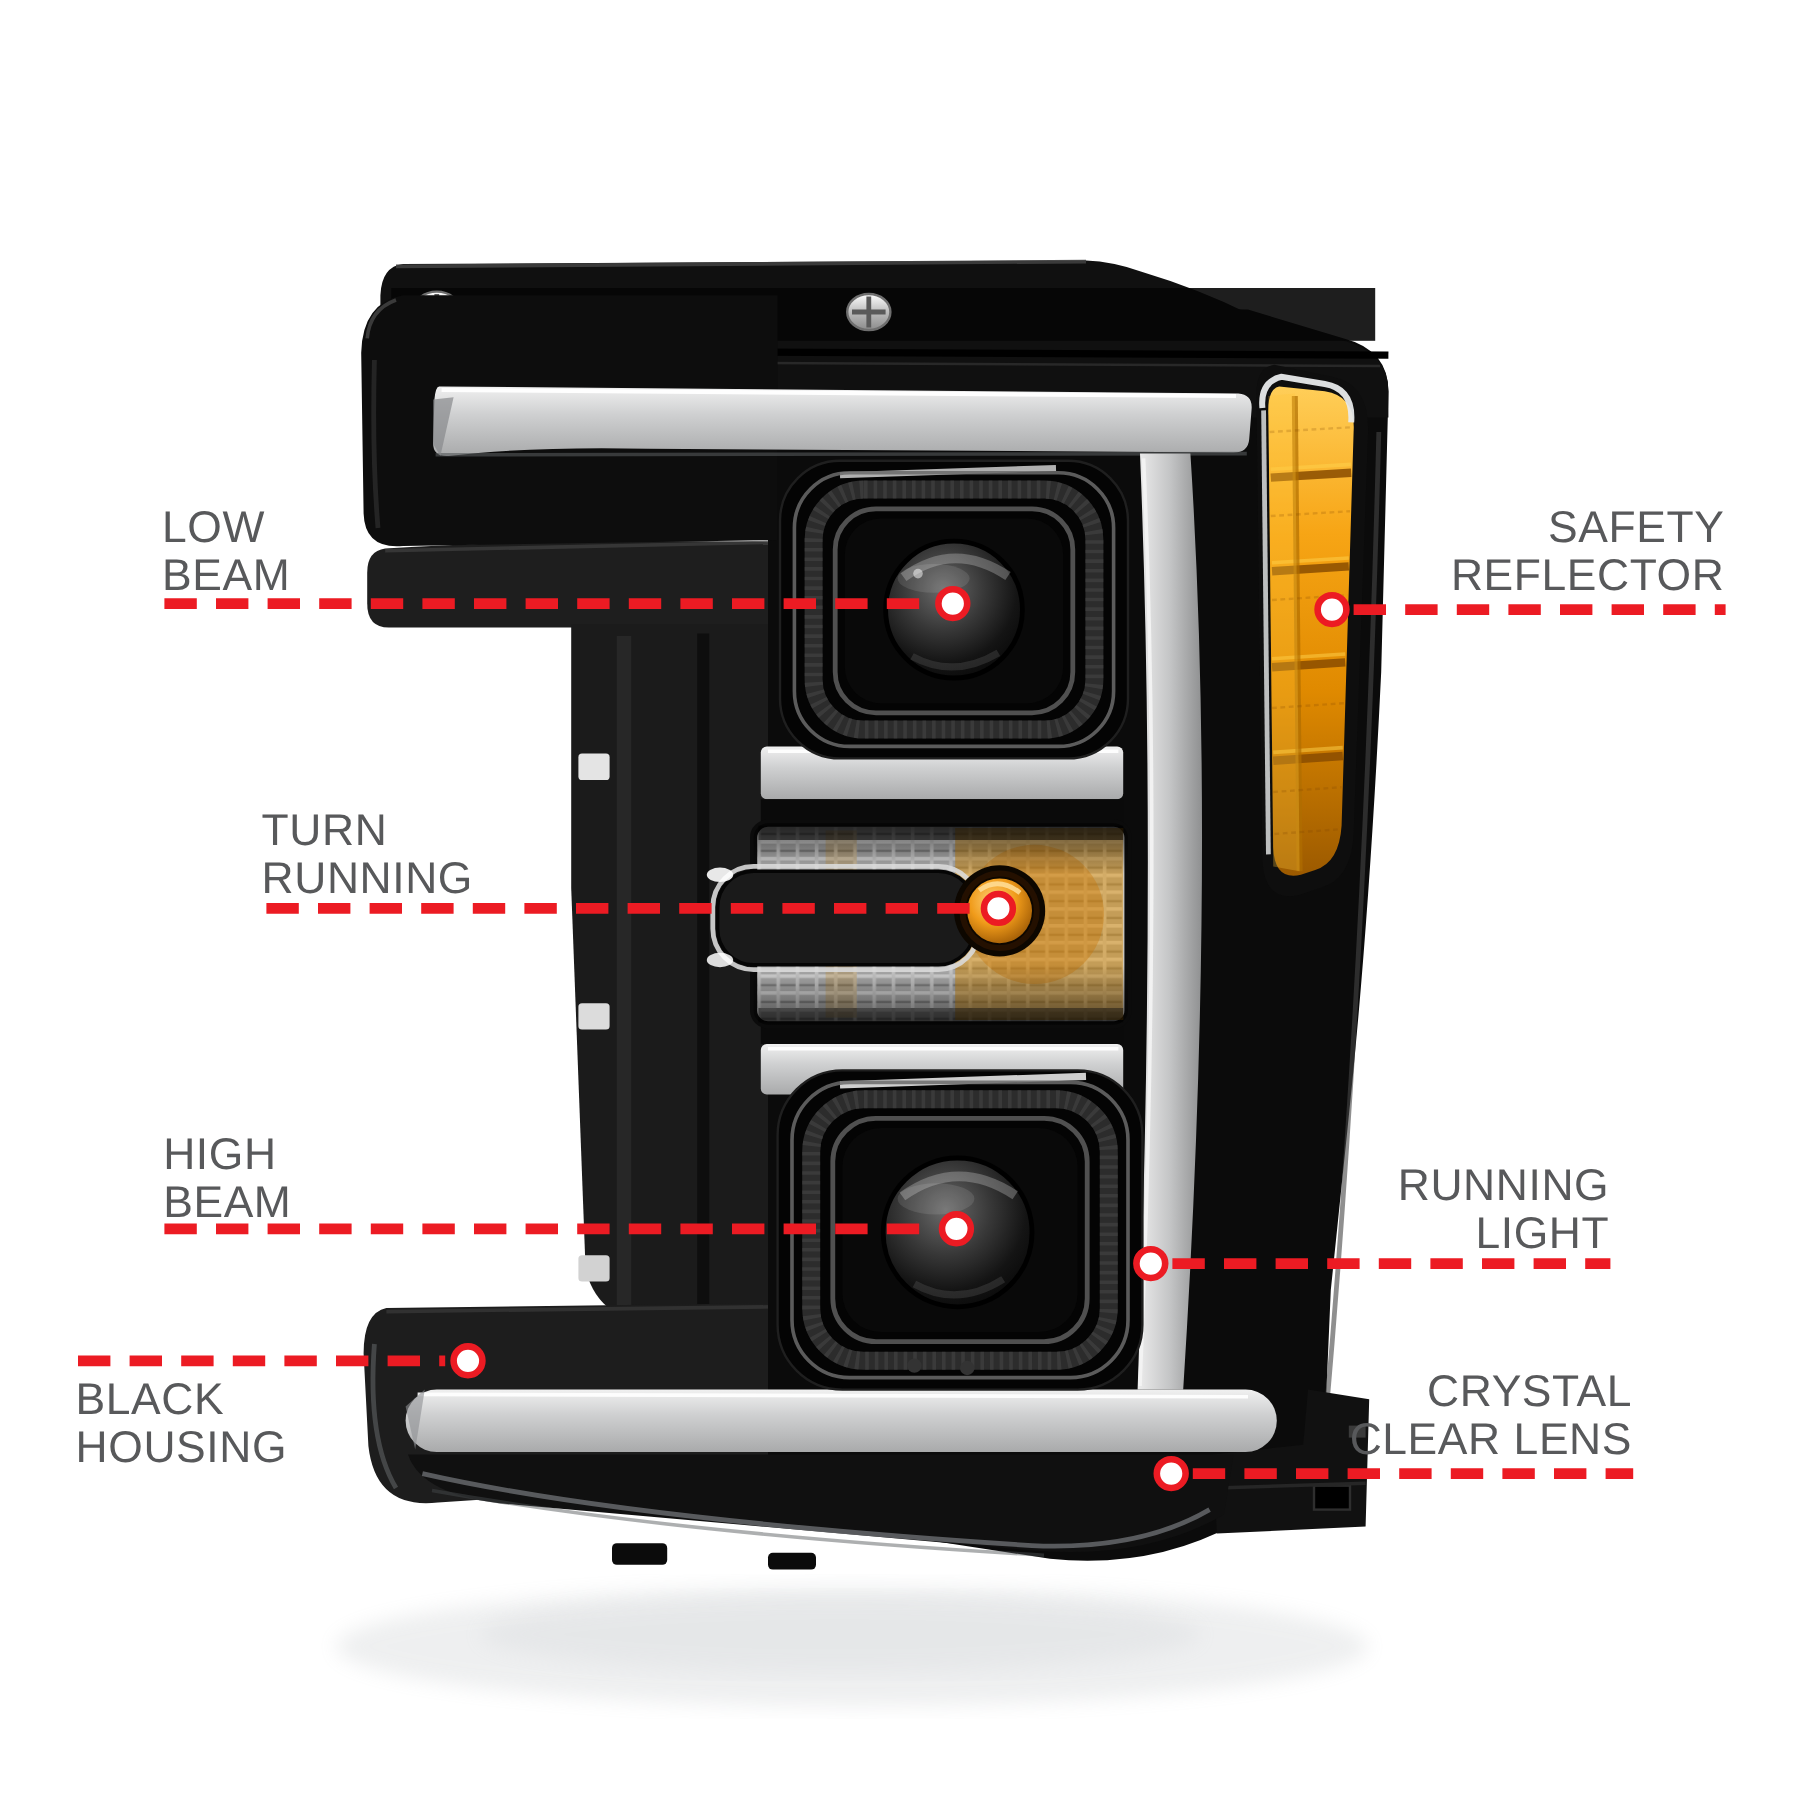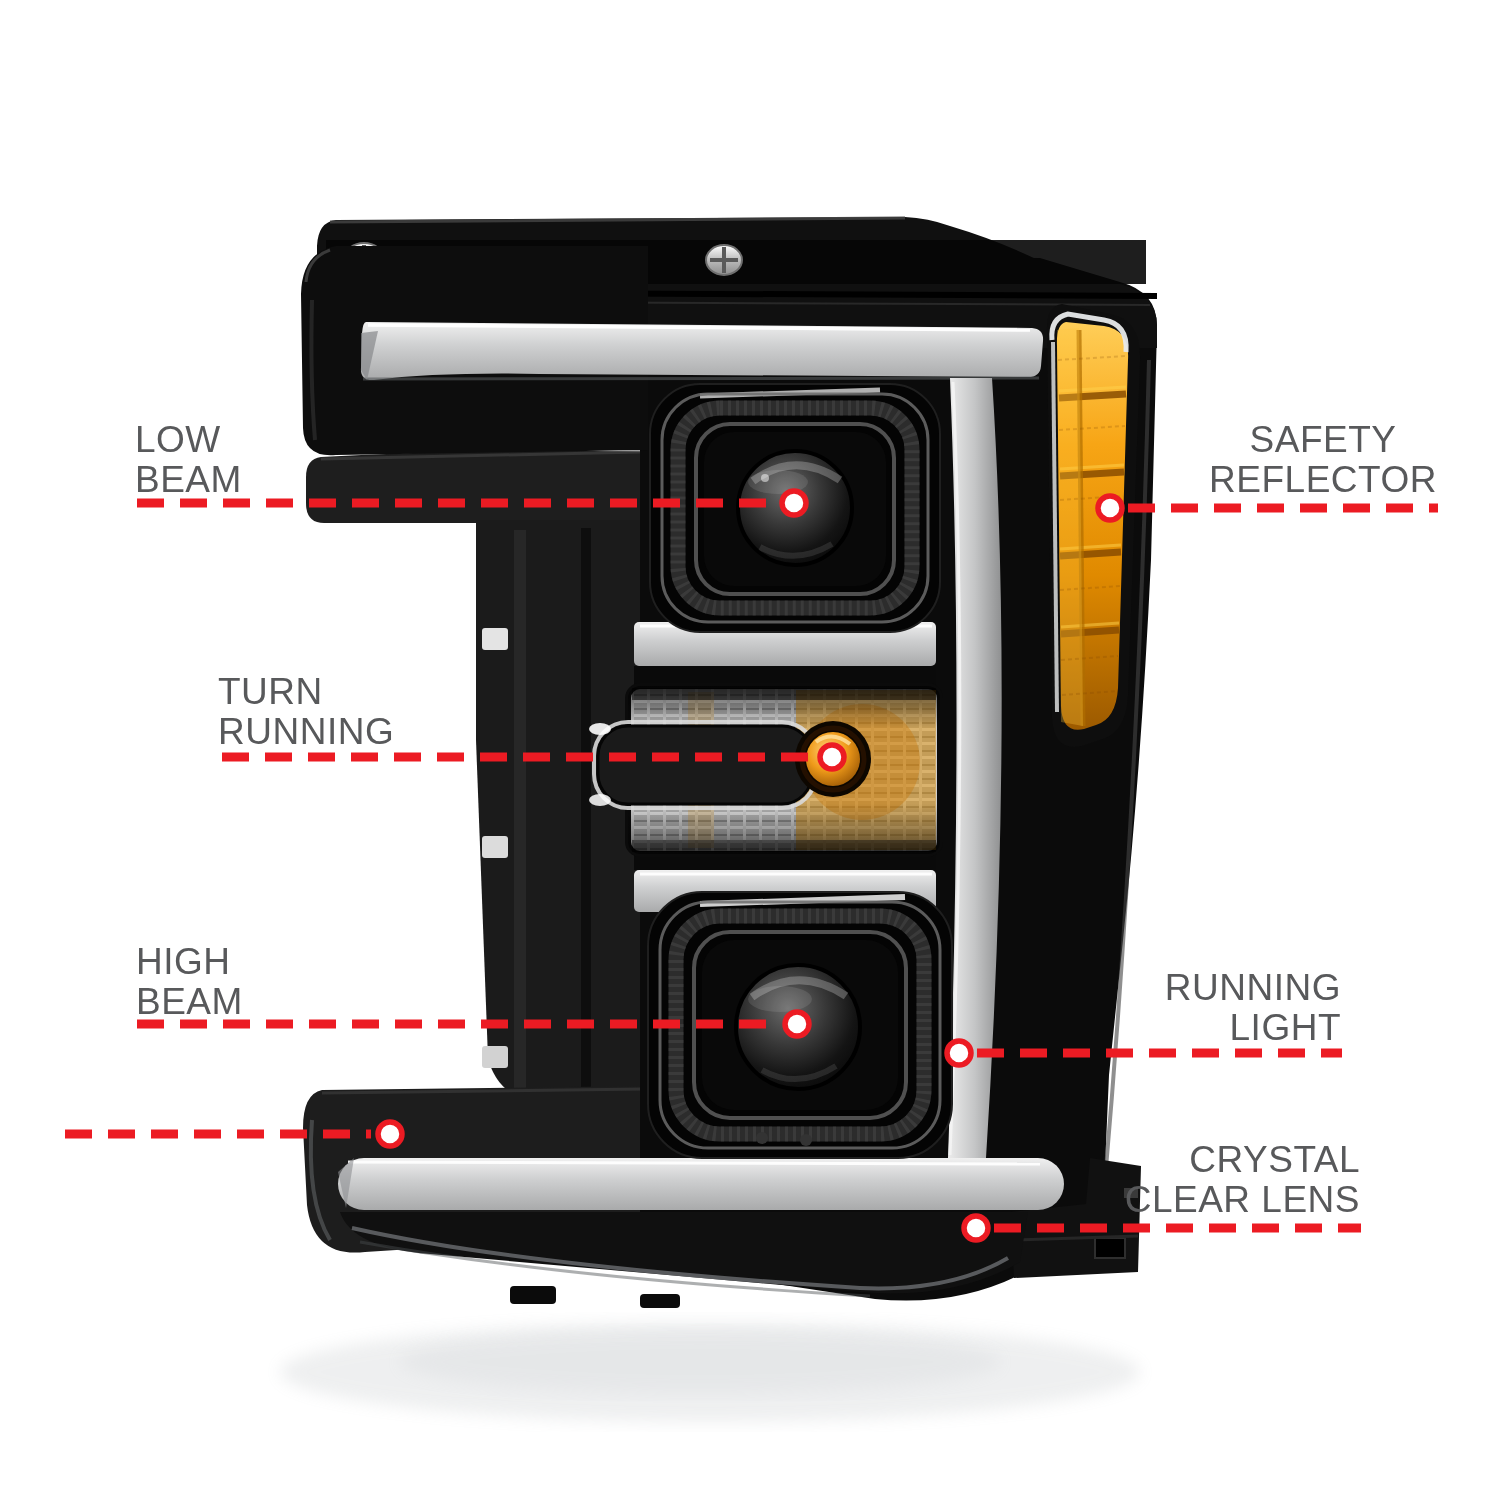--- a/index.html
+++ b/index.html
@@ -6,21 +6,21 @@
   .stage{position:relative;width:1500px;height:1500px;background:#fff;overflow:hidden;
          font-family:"Liberation Sans",sans-serif;}
   .layer{position:absolute;left:0;top:0;width:1500px;height:1500px;}
   .callout-label{position:absolute;font-size:37px;line-height:39.5px;color:#58595b;
                  white-space:pre-line;letter-spacing:0.5px;font-weight:400;z-index:3;}
   .align-right{text-align:right;}
   #lbl-low{left:135px;top:420px;}
   #lbl-turn{left:218px;top:672px;}
   #lbl-high{left:136px;top:942px;}
   #lbl-blkhouse{left:63px;top:1146px;}
-  #lbl-safety{right:63px;top:420px;text-align:center;}
+  #lbl-safety{right:63px;top:420px;}
   #lbl-running{right:159px;top:968px;}
   #lbl-crystal{right:140px;top:1140px;margin-left:24px;}
   svg{display:block;}
 </style>
 </head>
 <body>
 
 <div class="stage">
 
   <svg class="layer" style="z-index:1" viewBox="0 0 1500 1500">
@@ -260,20 +260,22 @@
       <circle cx="976" cy="1228" r="12"></circle>
     </g>
   </svg>
 
   <div id="lbl-low" class="callout-label">LOW
 BEAM</div>
   <div id="lbl-turn" class="callout-label">TURN
 RUNNING</div>
   <div id="lbl-high" class="callout-label">HIGH
 BEAM</div>
+  <div id="lbl-blkhouse" class="callout-label">BLACK
+HOUSING</div>
   <div id="lbl-safety" class="callout-label align-right">SAFETY
 REFLECTOR</div>
   <div id="lbl-running" class="callout-label align-right">RUNNING
 LIGHT</div>
   <div id="lbl-crystal" class="callout-label align-right">CRYSTAL
 CLEAR LENS</div>
 
 </div>
 
 </body></html>

